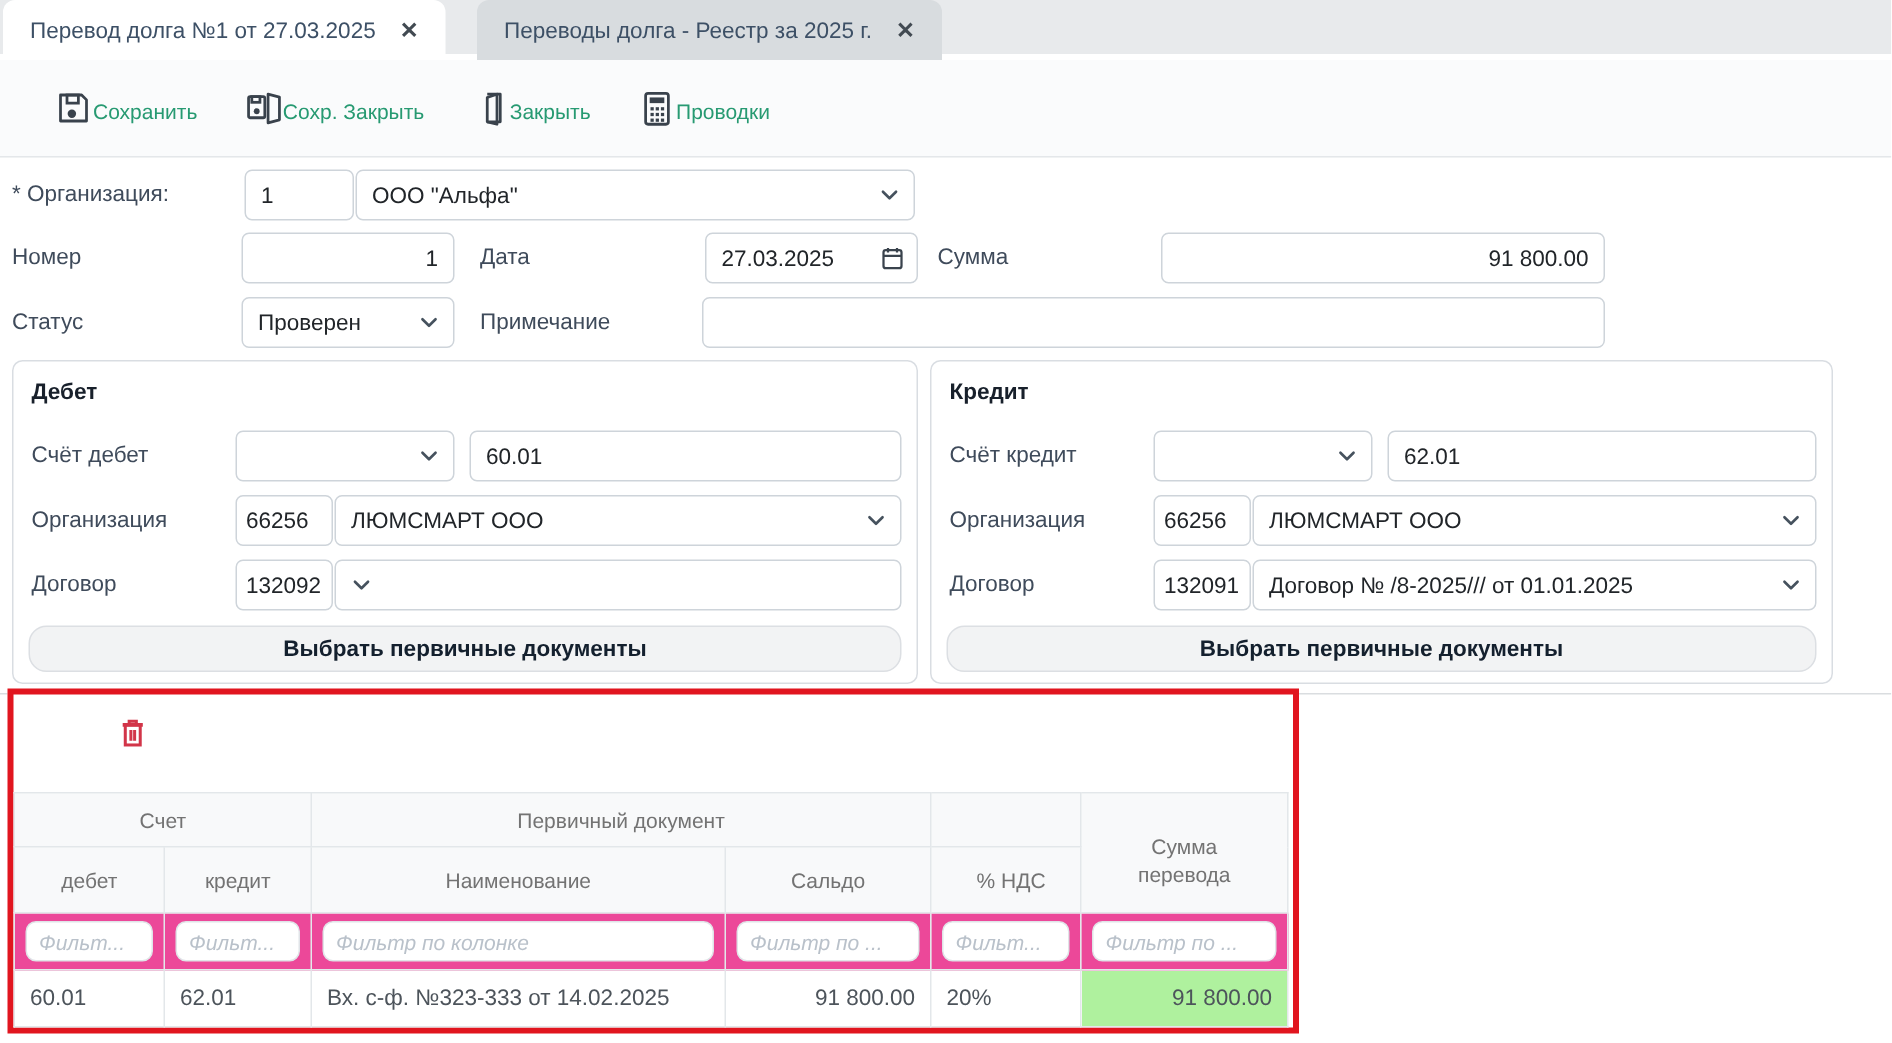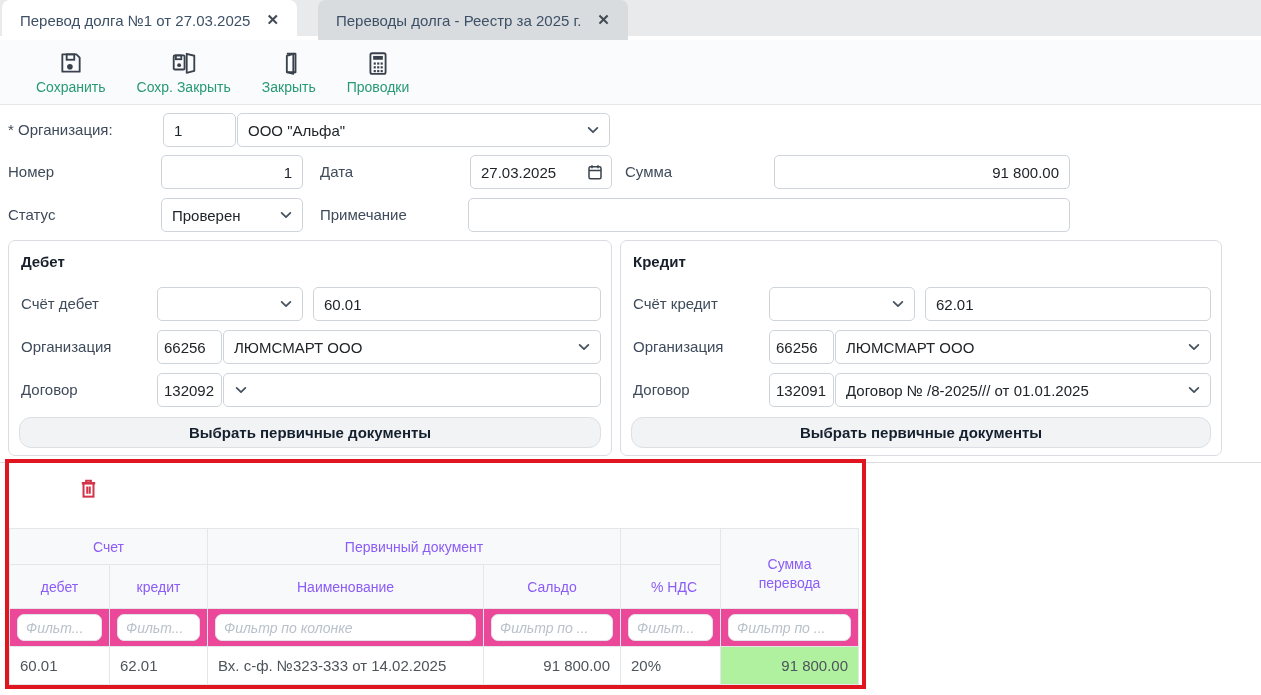--- a/index.html
+++ b/index.html
@@ -15,21 +15,21 @@
     padding:0 18px; border-radius:8px 8px 0 0; font-size:15px; color:#3d5066; cursor:default;
   }
   .tab.active { background:#ffffff; }
   .tab.inactive { background:#d8dcdf; }
   .tab .close { margin-left:16px; font-size:15px; font-weight:bold; color:#424a52; }
   
   .toolbar {
     position:absolute; left:0; top:40px; width:1261px; height:65px; background:#fafbfc;
     border-bottom:1px solid #e4e7ea; display:flex; align-items:center; padding-left:28px; gap:15px;
   }
-  .tbtn { display:flex; flex-direction:column; align-items:center; justify-content:center; padding:4px 8px; }
+  .tbtn { display:flex; flex-direction:row; align-items:center; justify-content:center; padding:4px 8px; }
   .tbtn .lab { margin-top:3px; font-size:14px; color:#279a72; }
   
   .lbl { position:absolute; font-size:15px; color:#3f4b5b; line-height:34px; height:34px; white-space:nowrap; }
   .inp {
     position:absolute; height:34px; border:1px solid #ced4da; border-radius:5px; background:#fff;
     font-family:"Liberation Sans", sans-serif; font-size:15px; color:#212529; padding:0 10px; outline:none;
   }
   .ta-r { text-align:right; }
   .sel {
     position:absolute; height:34px; border:1px solid #ced4da; border-radius:5px; background:#fff;
@@ -50,21 +50,21 @@
     border:1px solid #dcdfe3; border-radius:12px; display:flex; align-items:center; justify-content:center;
     font-size:15px; font-weight:600; color:#14202e; cursor:pointer;
   }
   
   .divider { position:absolute; left:0; top:462px; width:1261px; height:1px; background:#dadde0; }
   .redbox { position:absolute; left:5px; top:459px; width:861px; height:230px; border:4px solid #e1151f; background:#fff; }
   .trash-btn { position:absolute; left:64px; top:10px; width:30px; height:30px; display:flex; align-items:center; justify-content:center; cursor:pointer; }
   
   table.grid { position:absolute; left:0; top:65px; border-collapse:collapse; table-layout:fixed; width:849px; }
   table.grid th, table.grid td { border:1px solid #e3e7ea; }
-  table.grid th { background:#f8f9fa; color:#8b5cf6; font-weight:normal; font-size:14px; text-align:center; }
+  table.grid th { background:#f8f9fa; color:#737373; font-weight:normal; font-size:14px; text-align:center; }
   tr.gr1 th { height:36px; }
   tr.gr2 th { height:44px; }
   th.no-bb { border-bottom:none; }
   th.no-bt { border-top:none;padding-left:7px; }
   th.span2 { vertical-align:middle; padding-top:10px; }
   th.span2 .wrapcell { display:block; width:76px; margin:0 auto; line-height:1.35; }
   tr.filterrow td { height:38px; padding:0 7px; background:#ec4899; }
   tr.filterrow input {
     width:100%; height:27px; border:1px solid #e0e4e8; border-radius:7px; padding:0 8px;
     font-family:"Liberation Sans", sans-serif; font-size:14px; font-style:italic; color:#8d97a1; outline:none;

